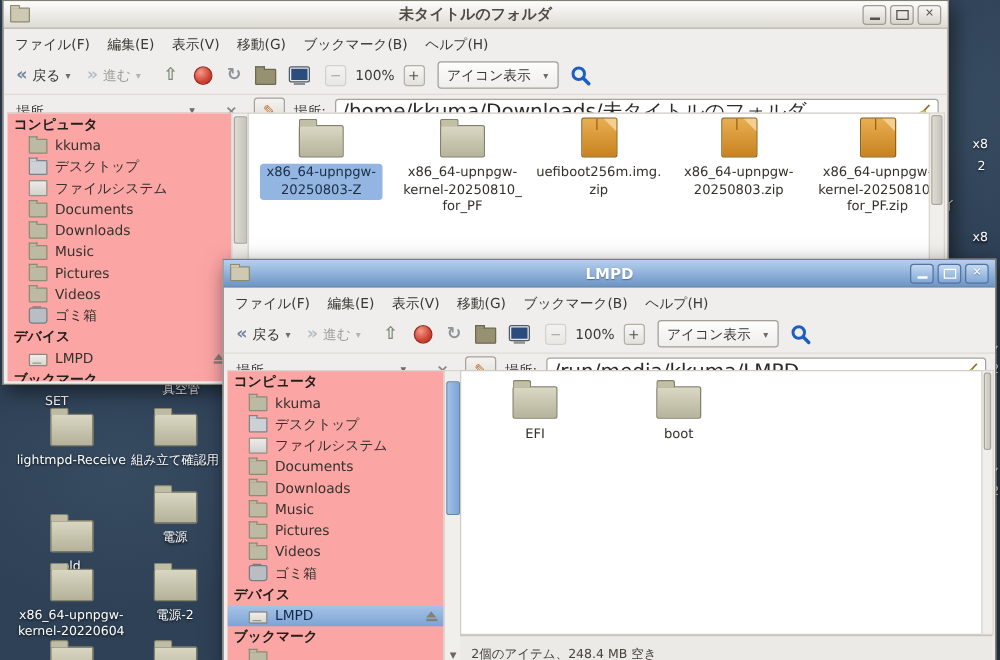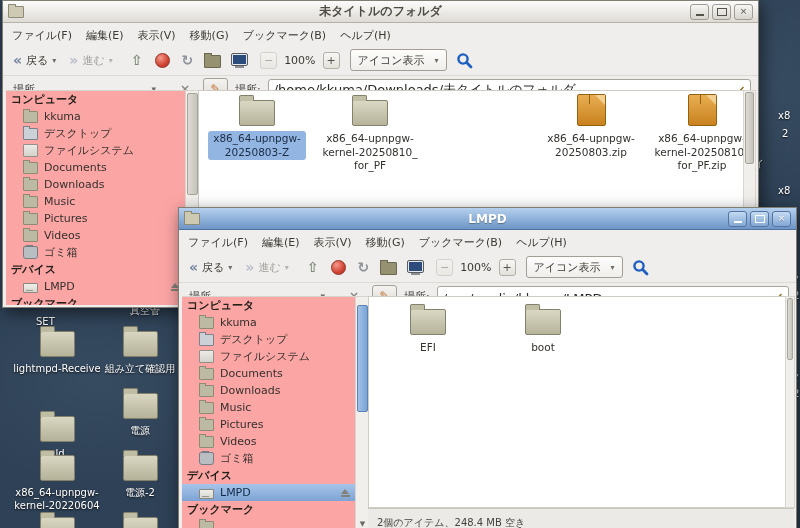--- a/index.html
+++ b/index.html
@@ -71,21 +71,21 @@
   .win-back .pane-head{width:183px}
   .win-front .pane-head{width:176px}
   .ph-title{font-size:11px;color:#3b3933;margin-right:auto}
   .ph-caret{font-size:9px;color:#6f6c64}
   .ph-close{font-size:12px;color:#8a8780;font-weight:bold;margin-right:6px}
   .edit-btn{width:23px;height:21px;border:1px solid #a5a299;border-radius:3px;flex:none;
             background:linear-gradient(#f4f3f0,#dcd9d2);display:inline-flex;align-items:center;justify-content:center}
   .pencil{font-size:12px;color:#c07030;transform:rotate(0deg)}
   .loc-label{font-size:11px;color:#3b3933;flex:none}
   .loc-input{flex:1;height:19px;background:#fff;border:1px solid #a7a49b;border-radius:3px;
-             display:flex;align-items:flex-end;padding:0 5px;font-size:13px;color:#2b2a26;overflow:hidden}
+             display:flex;align-items:center;padding:0 5px;font-size:16px;color:#2b2a26;overflow:hidden}
   .loc-value{flex:1;white-space:nowrap;overflow:hidden}
   
   .sidebar{position:absolute;background:#fca5a5;border-top:1px solid #d8d5ce;overflow:hidden}
   .win-back .sidebar{left:3px;top:89px;width:179px;bottom:2px}
   .win-front .sidebar{left:3px;top:88px;width:173px;bottom:0}
   .sscroll{position:absolute;background:#f0efec;border-left:1px solid #d9d6cf;border-top:1px solid #d8d5ce}
   .win-back .sscroll{left:182px;top:89px;width:13px;bottom:2px}
   .win-front .sscroll{left:176px;top:88px;width:13px;bottom:0}
   .thumb{position:absolute;left:1px;right:1px;border-radius:2px;
          background:linear-gradient(90deg,#dedbd4,#c6c3bb);border:1px solid #a8a59c}
@@ -358,20 +358,25 @@
       <span class="fic" data-type="folder"></span>
       <span class="flabel">x86_64-upnpgw-
 20250803-Z</span>
     </div>
     <div class="file" style="left:116px;top:2px;width:110px">
       <span class="fic" data-type="folder"></span>
       <span class="flabel">x86_64-upnpgw-
 kernel-20250810_
 for_PF</span>
     </div>
+    <div class="file" style="left:225px;top:2px;width:110px">
+      <span class="fic" data-type="zip"></span>
+      <span class="flabel">uefiboot256m.img.
+zip</span>
+    </div>
     <div class="file" style="left:337px;top:2px;width:110px">
       <span class="fic" data-type="zip"></span>
       <span class="flabel">x86_64-upnpgw-
 20250803.zip</span>
     </div>
     <div class="file" style="left:448px;top:2px;width:110px">
       <span class="fic" data-type="zip"></span>
       <span class="flabel">x86_64-upnpgw-
 kernel-20250810_
 for_PF.zip</span>

